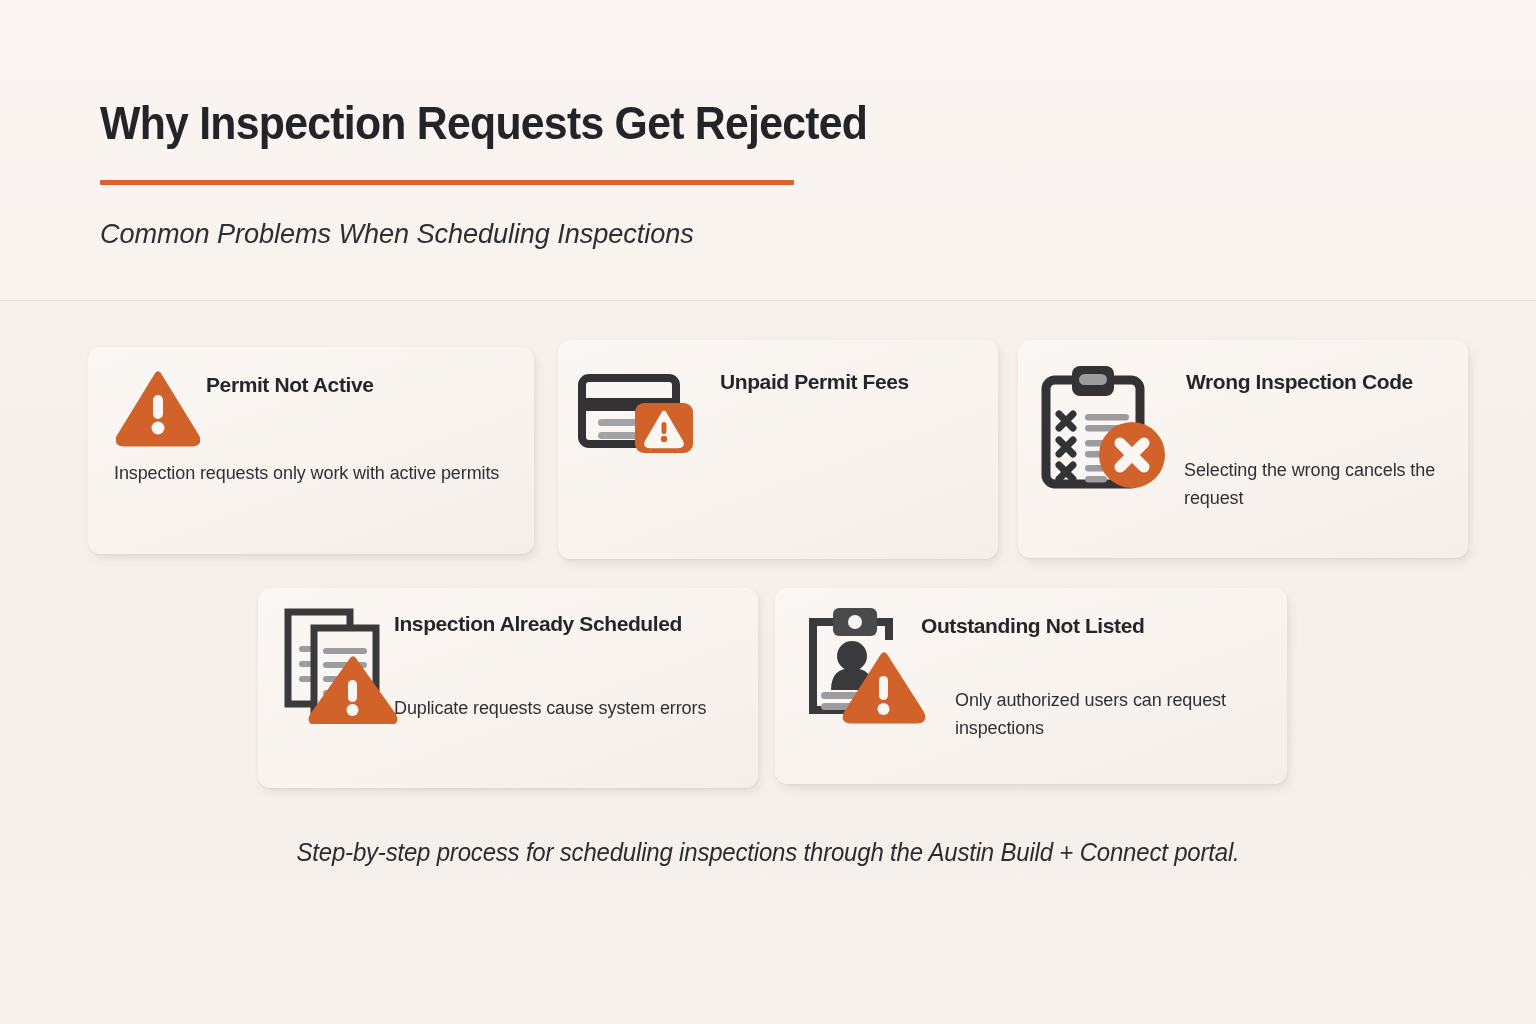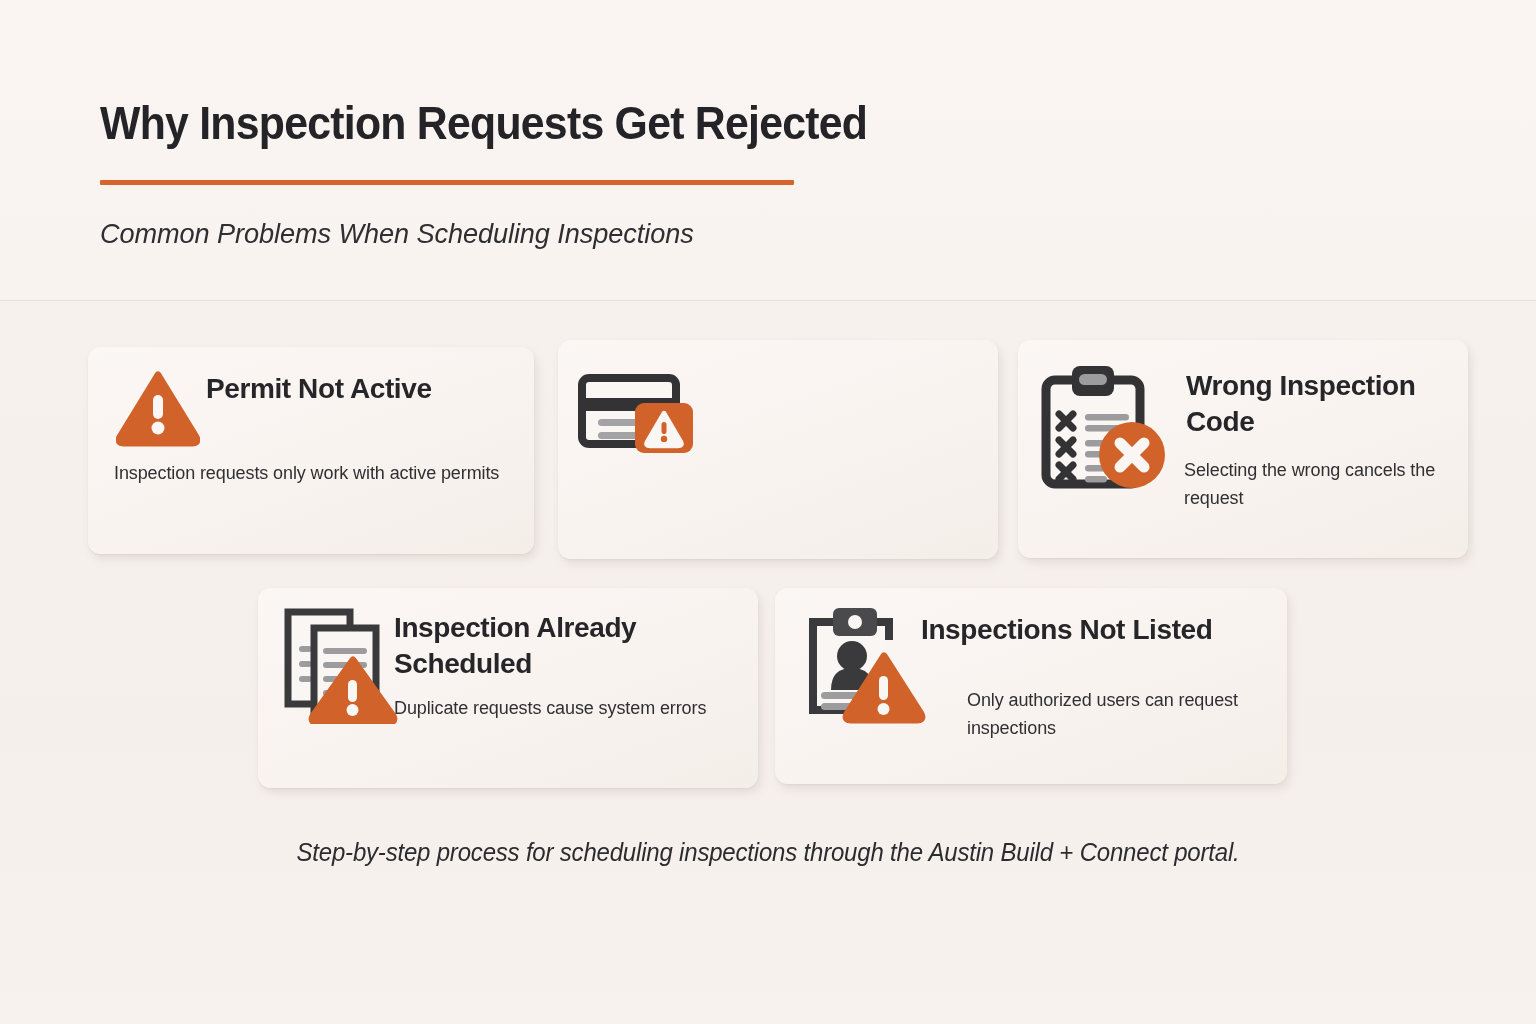--- a/index.html
+++ b/index.html
@@ -65,21 +65,21 @@
     background:linear-gradient(160deg,#FBF7F4 0%, #F8F3EF 55%, #F4EEE9 100%);
     border-radius:13px;
     box-shadow:3px 5px 9px rgba(120,100,88,0.13),
                0 1px 2px rgba(120,100,88,0.08);
   }
   .card-inner { position:relative; width:100%; height:100%; }
 
   .card-icon { position:absolute; }
   .card-title {
     position:absolute;
-    font-size:28px; font-weight:700; color:#26262A;
+    font-size:21px; font-weight:700; color:#26262A;
     letter-spacing:-0.4px; line-height:1.30;
   }
   .card-body {
     position:absolute;
     font-size:18px; color:#303034; line-height:1.58;
     letter-spacing:-0.1px;
   }
 
   
   #card-0 { left:88px;  top:347px; width:446px; height:207px; }
@@ -99,21 +99,21 @@
   #card-2 .card-icon  { left:22px;  top:24px; }
   #card-2 .card-title { left:168px; top:28px; width:276px; }
   #card-2 .card-body  { left:166px; top:116px; width:280px; }
 
   #card-3 .card-icon  { left:24px;  top:18px; }
   #card-3 .card-title { left:136px; top:22px; width:300px; }
   #card-3 .card-body  { left:136px; top:106px; width:330px; }
 
   #card-4 .card-icon  { left:30px;  top:16px; }
   #card-4 .card-title { left:146px; top:24px; width:350px; }
-  #card-4 .card-body  { left:192px; top:98px; width:320px; }
+  #card-4 .card-body  { left:180px; top:98px; width:320px; }
 
   
   .footer-caption {
     position:absolute; left:0; top:838px; width:1536px;
     text-align:center;
     font-size:25px; font-style:italic; color:#2C2C30;
     letter-spacing:-0.2px;
     transform:scaleX(0.96);
   }
 </style>
@@ -201,20 +201,21 @@
           <rect x="4" y="6" width="94" height="66" rx="7" fill="#FAF6F3" stroke="#333335" stroke-width="8"></rect>
           <rect x="8" y="26" width="86" height="13" fill="#333335"></rect>
           <rect x="20" y="47" width="42" height="7" rx="3.5" fill="#A3A3A5"></rect>
           <rect x="20" y="60" width="42" height="7" rx="3.5" fill="#A3A3A5"></rect>
           <rect x="57" y="31" width="58" height="50" rx="9" fill="#D0622A"></rect>
           <path d="M86 41 L103 70 Q105 74 100 74 L72 74 Q67 74 69 70 Z" fill="#FAF6F3" stroke="#FAF6F3" stroke-width="4.5" stroke-linejoin="round"></path>
           <rect x="83.5" y="50" width="5" height="12" rx="2.5" fill="#D0622A"></rect>
           <circle cx="86" cy="67" r="3.2" fill="#D0622A"></circle>
         </svg>
       </div>
+      <div class="card-title">Unpaid Permit Fees</div>
     </div>
   </div>
 
   <div class="card" id="card-3">
     <div class="card-inner">
       <div class="card-icon">
         <svg width="118" height="118" viewBox="0 0 118 118" xmlns="http://www.w3.org/2000/svg">
           <rect x="6" y="6" width="62" height="92" fill="#FAF6F3" stroke="#3A3A3C" stroke-width="7"></rect>
           <g fill="#9C9C9E">
             <rect x="17" y="40" width="13" height="6" rx="3"></rect>
@@ -285,20 +286,20 @@
           <path d="M26 86 Q26 64 47 64 Q68 64 68 86 Z" fill="#3A3A3C"></path>
           <g fill="#9C9C9E">
             <rect x="16" y="88" width="54" height="7" rx="3.5"></rect>
             <rect x="16" y="99" width="54" height="7" rx="3.5"></rect>
           </g>
           <path d="M79 52 L116 110 Q119 116 112 116 L46 116 Q39 116 42 110 Z" fill="#D0622A" stroke="#D0622A" stroke-width="7" stroke-linejoin="round"></path>
           <rect x="74" y="72" width="9" height="24" rx="4.5" fill="#FAF6F3"></rect>
           <circle cx="78.5" cy="105" r="6" fill="#FAF6F3"></circle>
         </svg>
       </div>
-      <div class="card-title">Inspections Not Listed</div>
+      <div class="card-title">Outstanding Not Listed</div>
       <div class="card-body">Only authorized users can request inspections</div>
     </div>
   </div>
 
   <div class="footer-caption">Step-by-step process for scheduling inspections through the Austin Build + Connect portal.</div>
 
 </div>
 
 </body></html>

